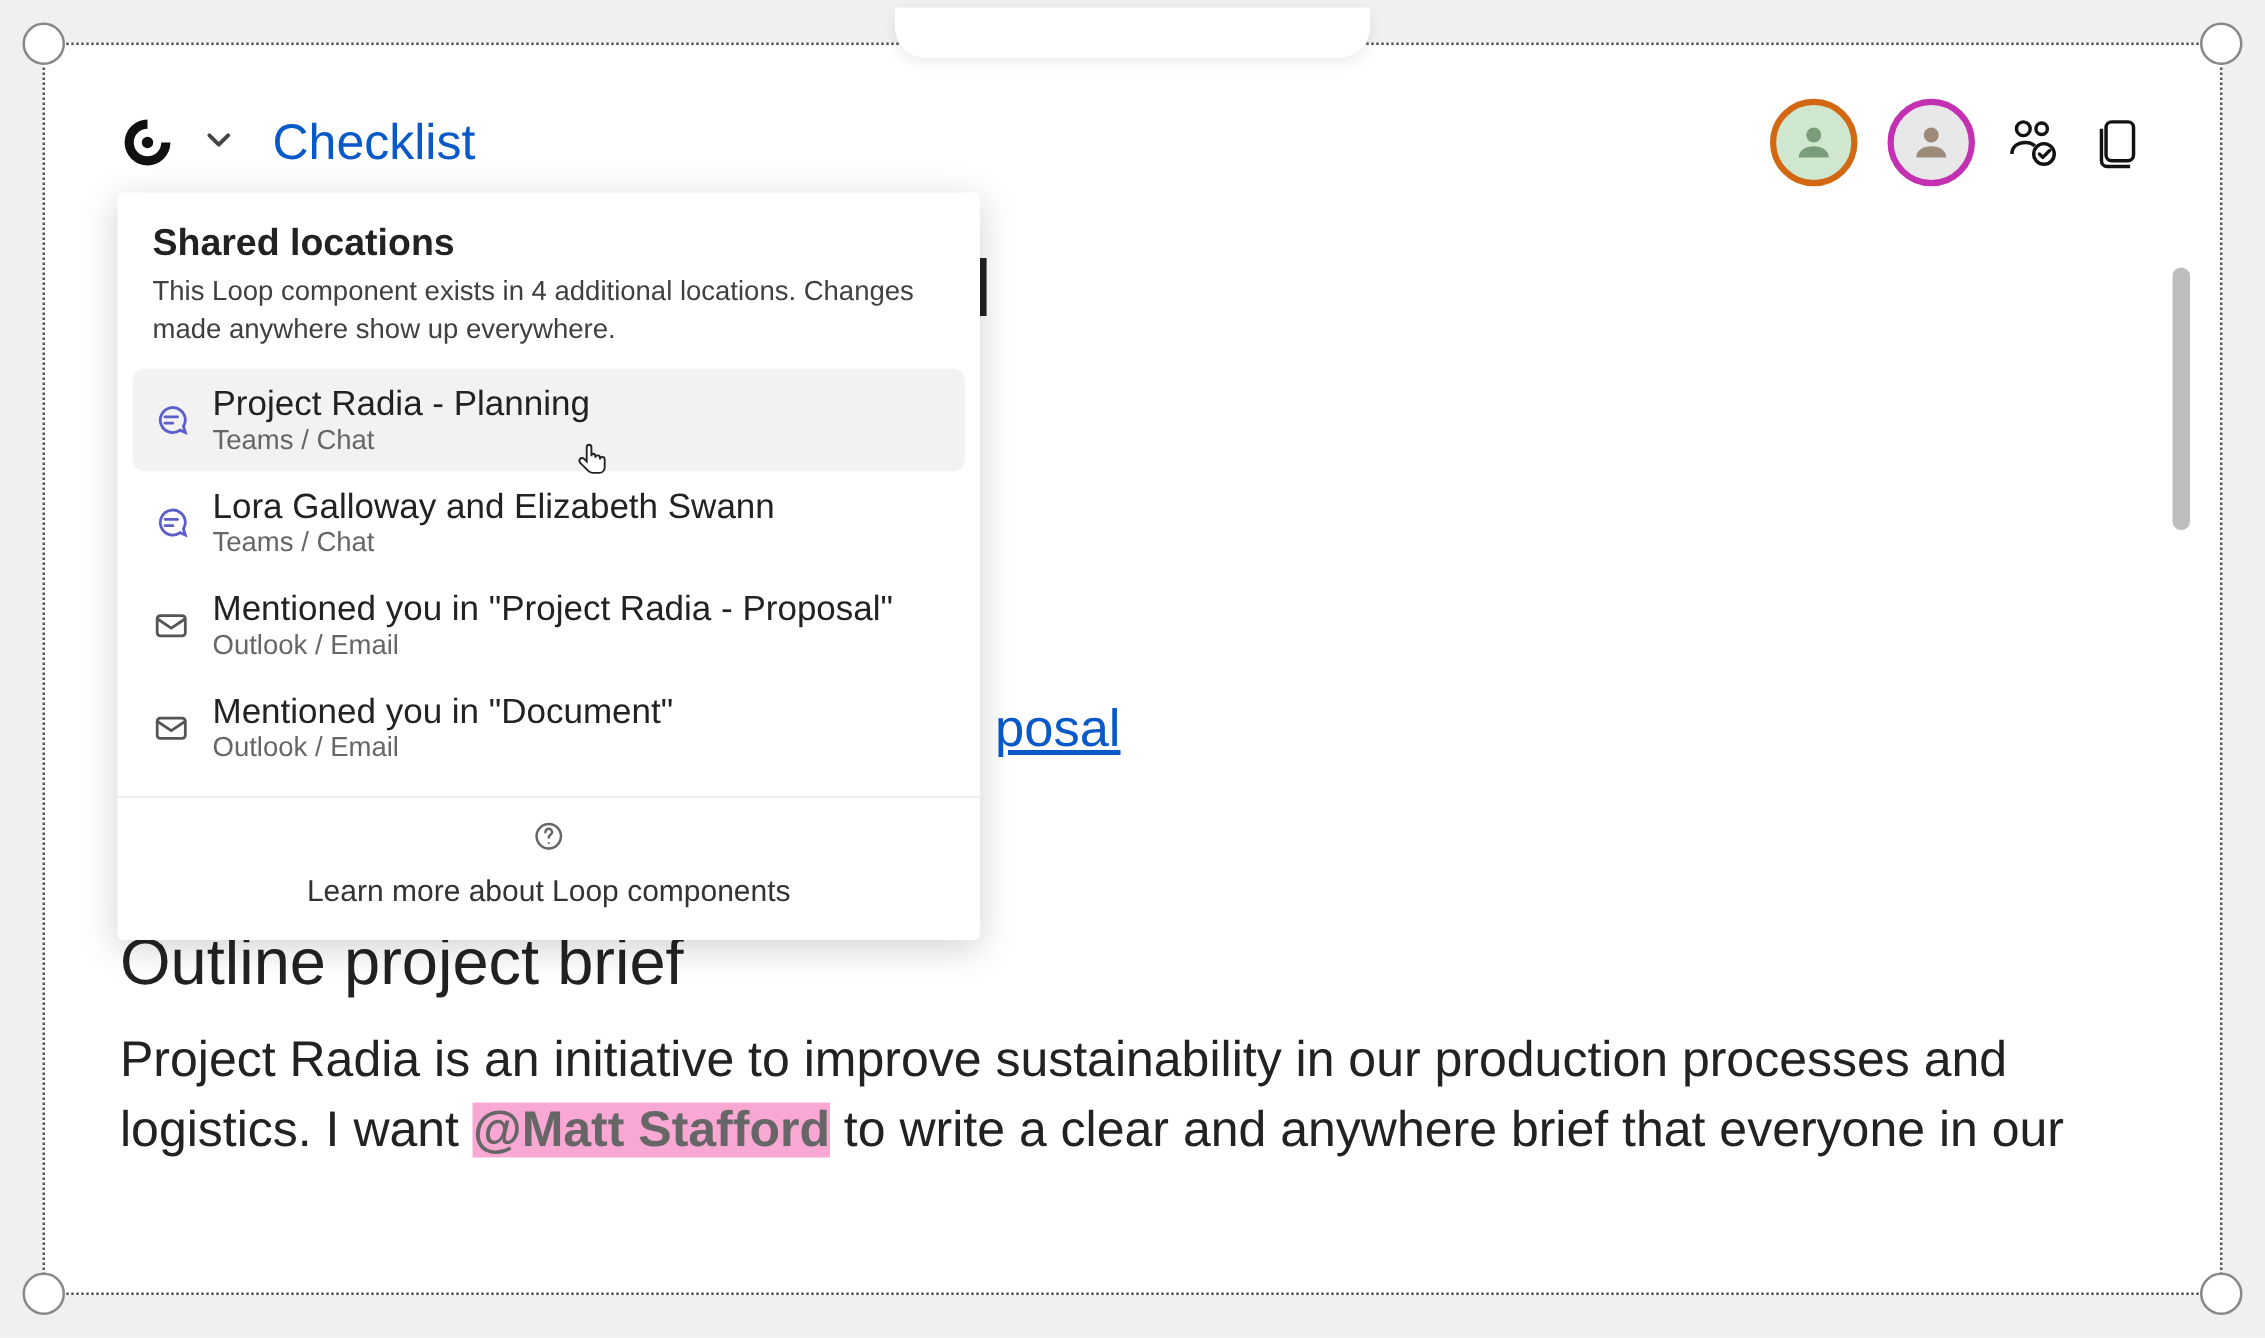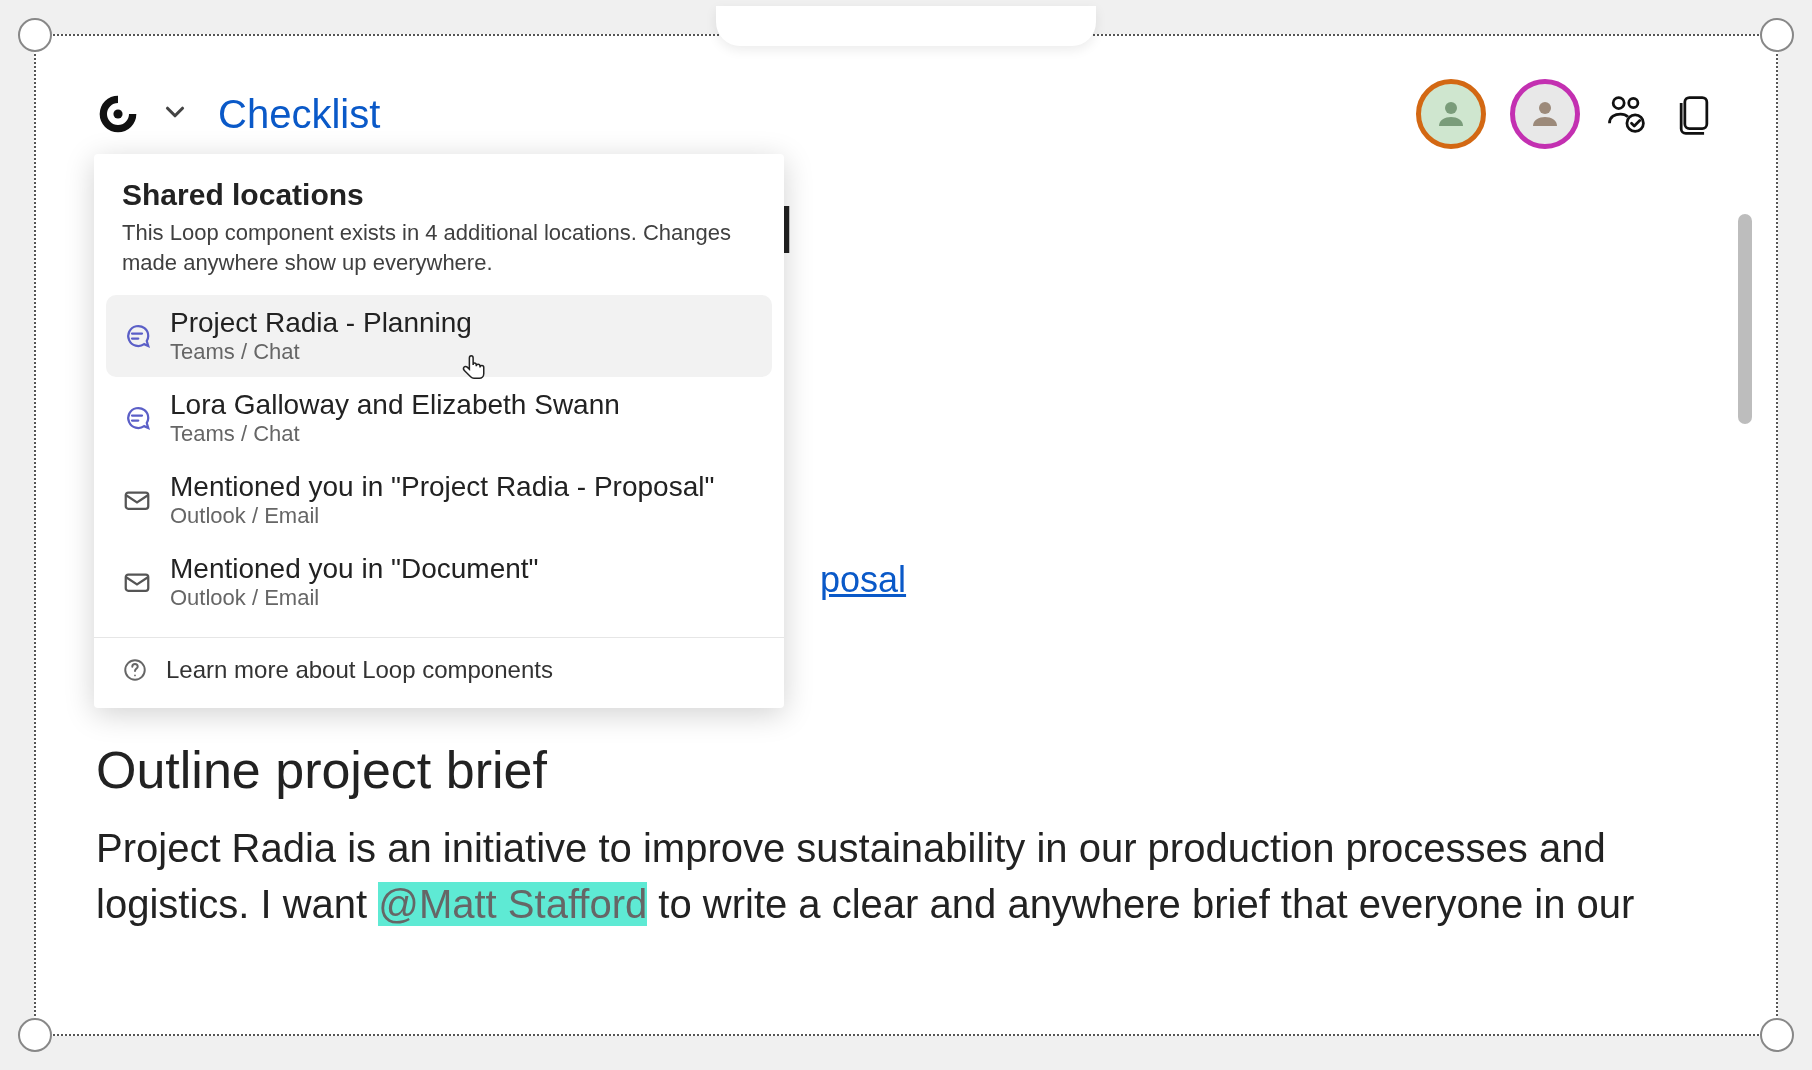--- a/index.html
+++ b/index.html
@@ -130,42 +130,42 @@
     bottom: 0;
     overflow: hidden;
   }
   .doc-heading-peek {
     font-size: 64px;
     font-weight: 700;
     color: #222;
     margin: 0;
   }
   .doc-link-peek {
-    font-size: 36px;
+    font-size: 42px;
     color: #0a59c8;
     text-decoration: underline;
     margin-top: 250px;
     display: inline-block;
-    margin-left: 24px;
   }
   .doc-heading2 {
     font-size: 52px;
     font-weight: 400;
     color: #222;
     margin-top: 90px;
     margin-bottom: 20px;
   }
   .doc-body {
     font-size: 40px;
     line-height: 1.4;
     color: #222;
   }
   .mention {
-    background: #5eead4;
+    background: #f9a8d4;
     color: #666;
+    font-weight: bold;
   }
 
   
   .dropdown {
     position: absolute;
     left: 58px;
     top: 118px;
     width: 690px;
     background: #fff;
     border-radius: 4px;
@@ -223,20 +223,21 @@
     background: #e6e6e6;
     margin: 14px 0 0 0;
   }
   .dd-footer {
     display: flex;
     align-items: center;
     gap: 18px;
     padding: 18px 28px 24px 28px;
     font-size: 24px;
     color: #333;
+    flex-direction: column;
   }
   .dd-footer .glyph {
     width: 26px;
     height: 26px;
     color: #666;
     display: flex;
     align-items: center;
     justify-content: center;
   }
 

